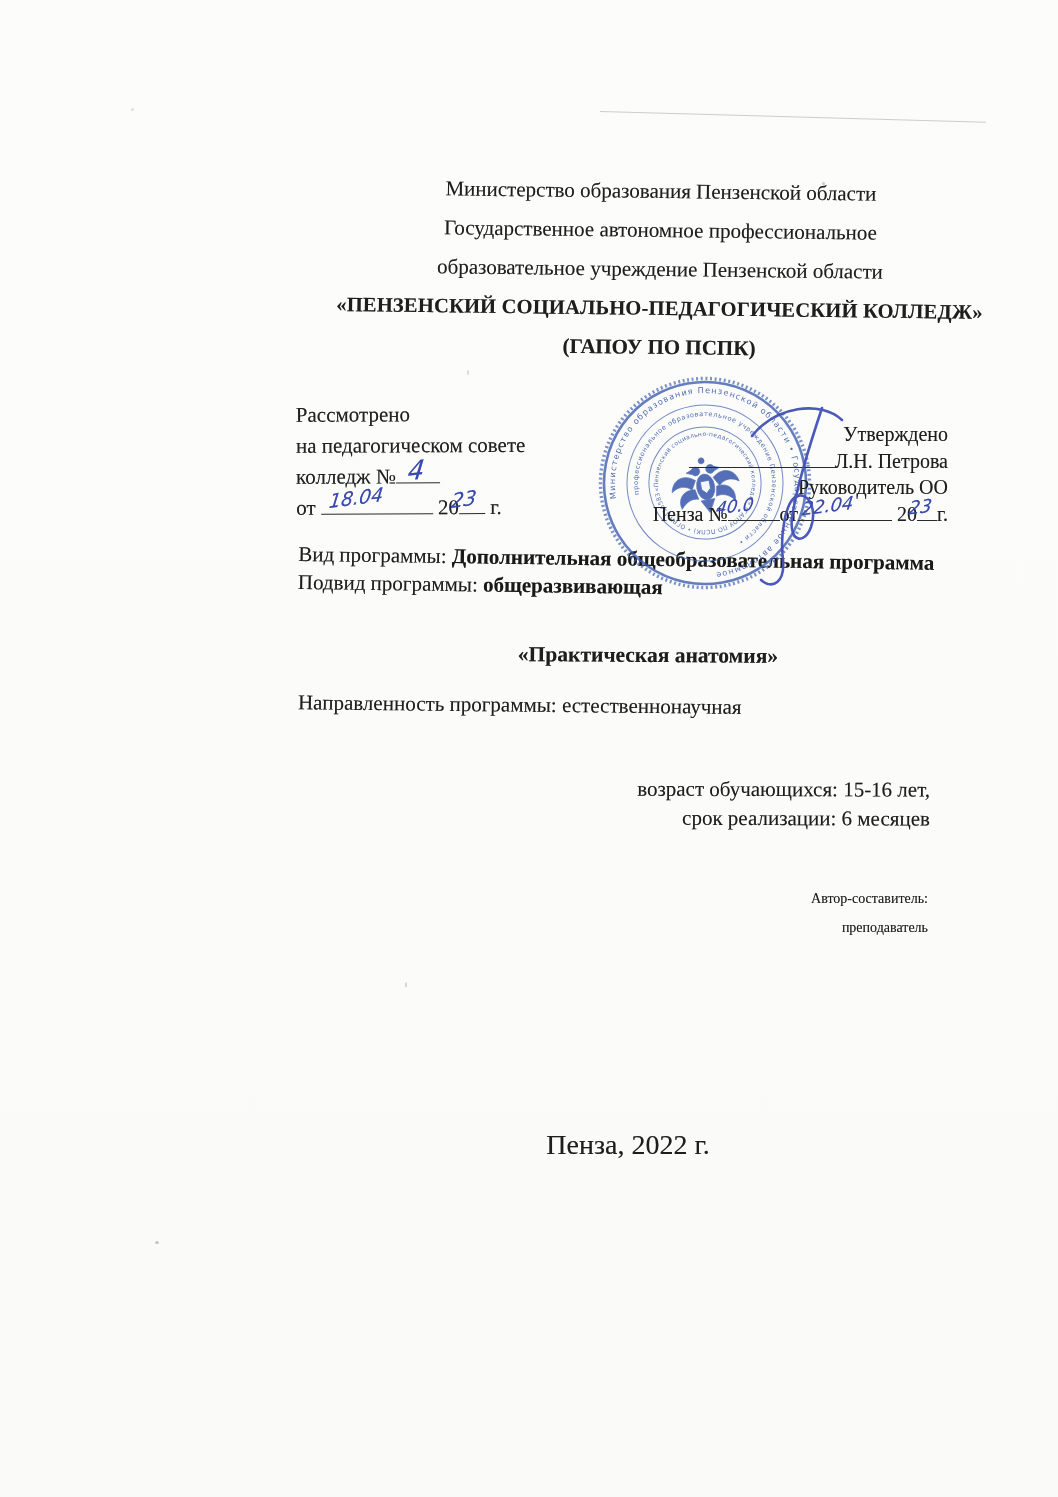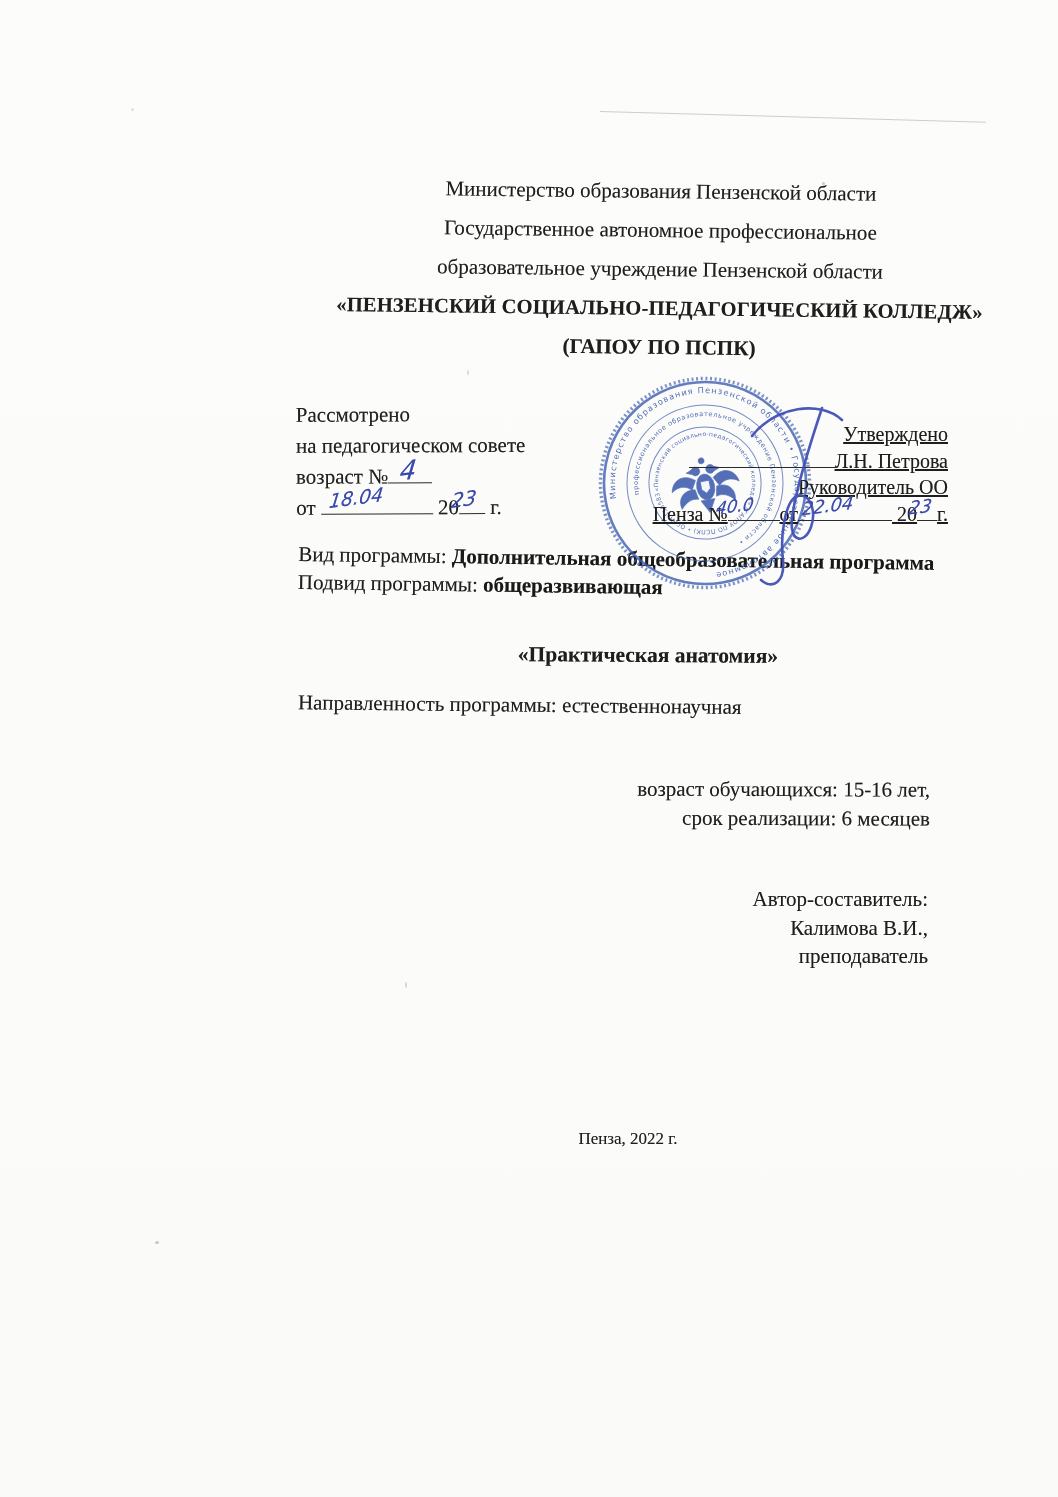--- a/index.html
+++ b/index.html
@@ -25,21 +25,21 @@
   .header-block .abbr{font-weight:bold;font-size:21px;}
 
   .scanline{
     left:600px;top:111px;width:386px;height:1px;background:#bdbdbd;
     transform:rotate(1.6deg);transform-origin:left center;opacity:.75;
   }
   .speck{position:absolute;background:#9a9a9a;border-radius:50%;opacity:.55;}
 
   .review-block{left:296px;top:399px;width:420px;transform:rotate(-.2deg);}
   .approval-block{left:600px;top:421px;width:348px;text-align:right;z-index:4;}
-  .approval-block .al{font-size:20px;line-height:26.5px;white-space:nowrap;text-shadow:0 0 .5px rgba(30,30,30,.45);text-decoration:underline;}
+  .approval-block .al{font-size:20px;line-height:26.5px;white-space:nowrap;text-shadow:0 0 .5px rgba(30,30,30,.45);}
 
   .ul{
     display:inline-block;position:relative;
     border-bottom:1.6px solid #2a2a2a;height:18px;vertical-align:baseline;
   }
   .hw{
     position:absolute;
     font-family:"DejaVu Sans", sans-serif;
     font-style:italic;
     color:#3a49ae;
@@ -54,24 +54,24 @@
   .title-block{left:240px;top:643px;width:816px;text-align:center;transform:rotate(.4deg);}
   .title-block .t{font-weight:bold;font-size:21.5px;text-shadow:0 0 .5px rgba(25,25,25,.5);}
 
   .direction-block{left:298px;top:694px;width:700px;transform:rotate(.6deg);}
   .direction-block .d{font-size:21px;text-shadow:0 0 .5px rgba(30,30,30,.45);}
 
   .details-block{left:558px;top:775px;width:372px;text-align:right;transform:rotate(.2deg);}
   .details-block .dl{font-size:21px;line-height:28.5px;white-space:nowrap;text-shadow:0 0 .5px rgba(30,30,30,.45);}
 
   .author-block{left:640px;top:885px;width:288px;text-align:right;}
-  .author-block .al{font-size:21px;line-height:28.5px;text-shadow:0 0 .5px rgba(30,30,30,.45);}
+  .author-block .al{font-size:14px;line-height:28.5px;text-shadow:0 0 .5px rgba(30,30,30,.45);}
 
   .footer-block{left:220px;top:1129px;width:816px;text-align:center;}
-  .footer-block .f{font-size:17px;text-shadow:0 0 .5px rgba(30,30,30,.45);}
+  .footer-block .f{font-size:28px;text-shadow:0 0 .5px rgba(30,30,30,.45);}
 
   .stamp{left:597px;top:375px;width:216px;height:216px;z-index:1;opacity:.88;}
   .signature{left:736px;top:396px;width:132px;height:192px;z-index:5;}
 </style>
 </head>
 <body>
 
 <div class="page">
 
   <div class="blk scanline"></div>
@@ -132,21 +132,21 @@
   <div class="blk signature">
     <svg width="132" height="192" viewBox="0 0 132 192">
       <path d="M16,40 C40,10 84,4 106,24 M86,12 C74,48 60,92 56,122 C53,145 68,150 75,131 C81,114 73,96 61,100 C49,105 44,140 47,164 C49,186 37,194 25,184" fill="none" stroke="#4150b5" stroke-width="2.6" stroke-linecap="round" opacity=".95"></path>
     </svg>
   </div>
 
   <div class="blk review-block">
     <div class="txt">Рассмотрено</div>
     <div class="txt">на педагогическом совете</div>
     <div class="txt">
-      <span>возраст №</span><span class="ul" style="width:44px;"><span class="hw" style="font-size:26px;left:12px;bottom:-4px;">4</span></span>
+      <span>колледж №</span><span class="ul" style="width:44px;"><span class="hw" style="font-size:26px;left:12px;bottom:-4px;">4</span></span>
     </div>
     <div class="txt">
       <span>от</span>
       <span class="ul" style="width:112px;"><span class="hw" style="font-size:19px;left:8px;bottom:0;">18.04</span></span>
       <span>20</span><span class="ul" style="width:26px;"><span class="hw" style="font-size:20px;left:-8px;bottom:-2px;">23</span></span>
       <span>г.</span>
     </div>
   </div>
 
   <div class="blk approval-block">
@@ -180,21 +180,20 @@
     </div>
   </div>
 
   <div class="blk details-block">
     <div class="dl">возраст обучающихся: 15-16  лет,</div>
     <div class="dl">срок реализации: 6 месяцев</div>
   </div>
 
   <div class="blk author-block">
     <div class="al">Автор-составитель:</div>
-    <div class="al">Калимова В.И.,</div>
     <div class="al">преподаватель</div>
   </div>
 
   <div class="blk footer-block">
     <div class="f">Пенза, 2022 г.</div>
   </div>
 
 </div>
 
 </body></html>

